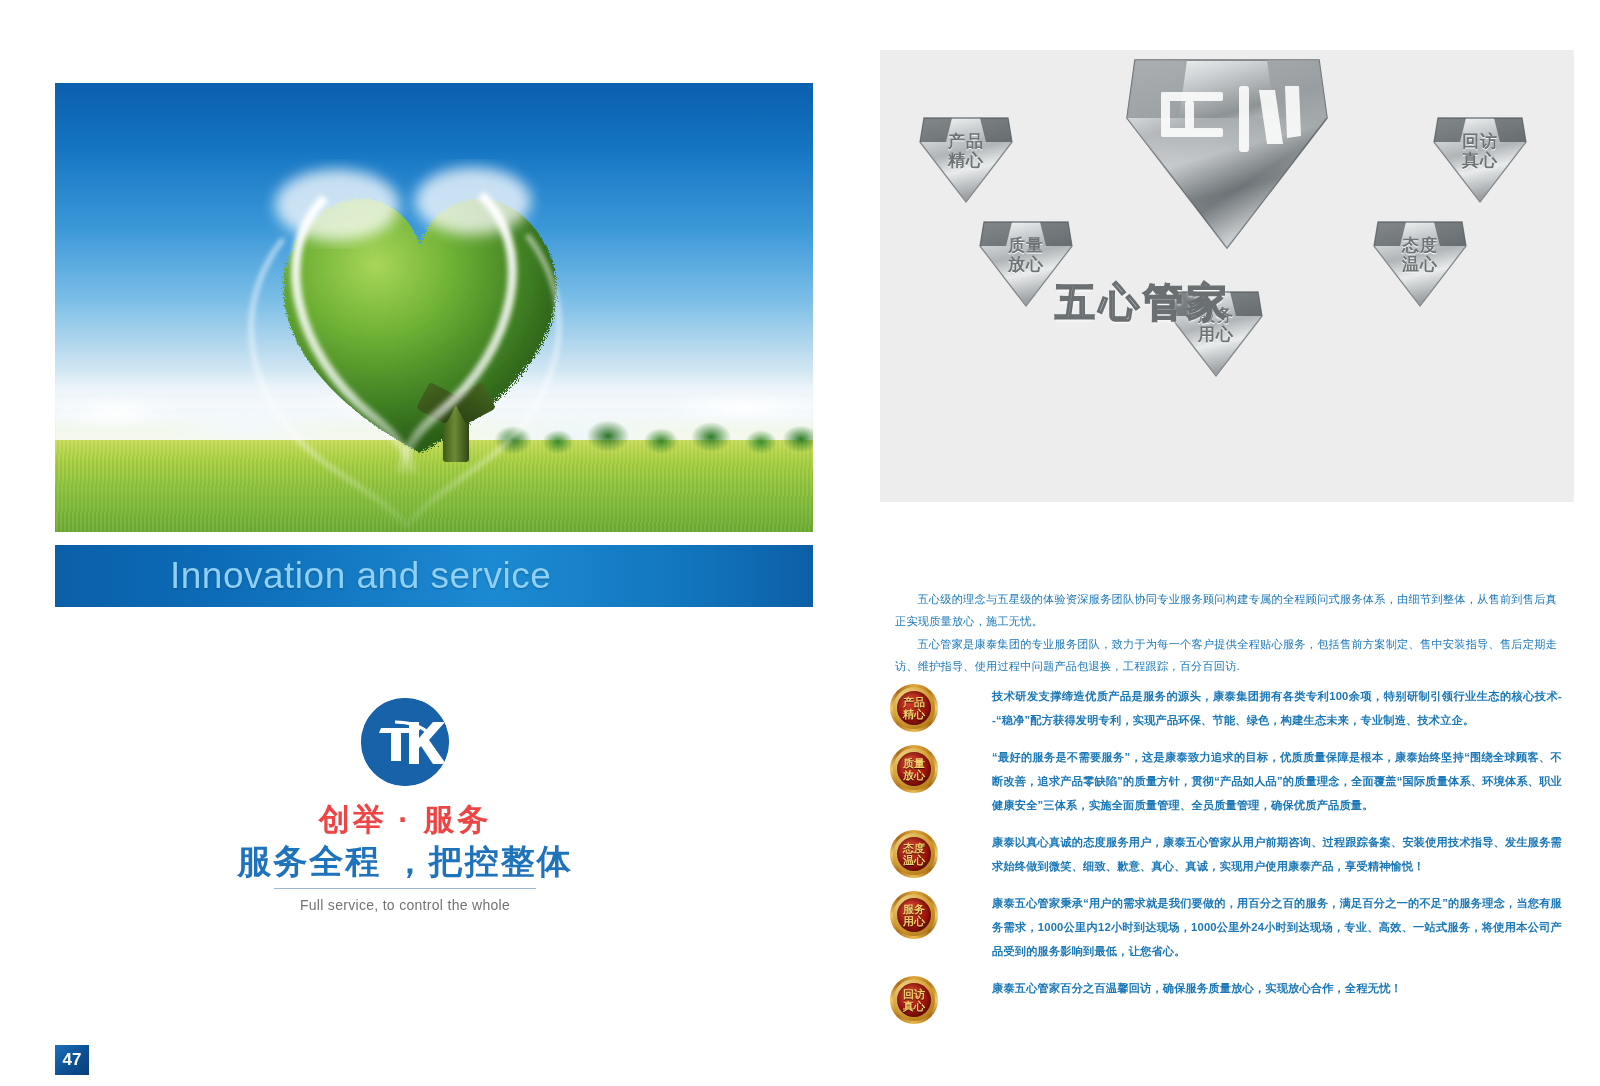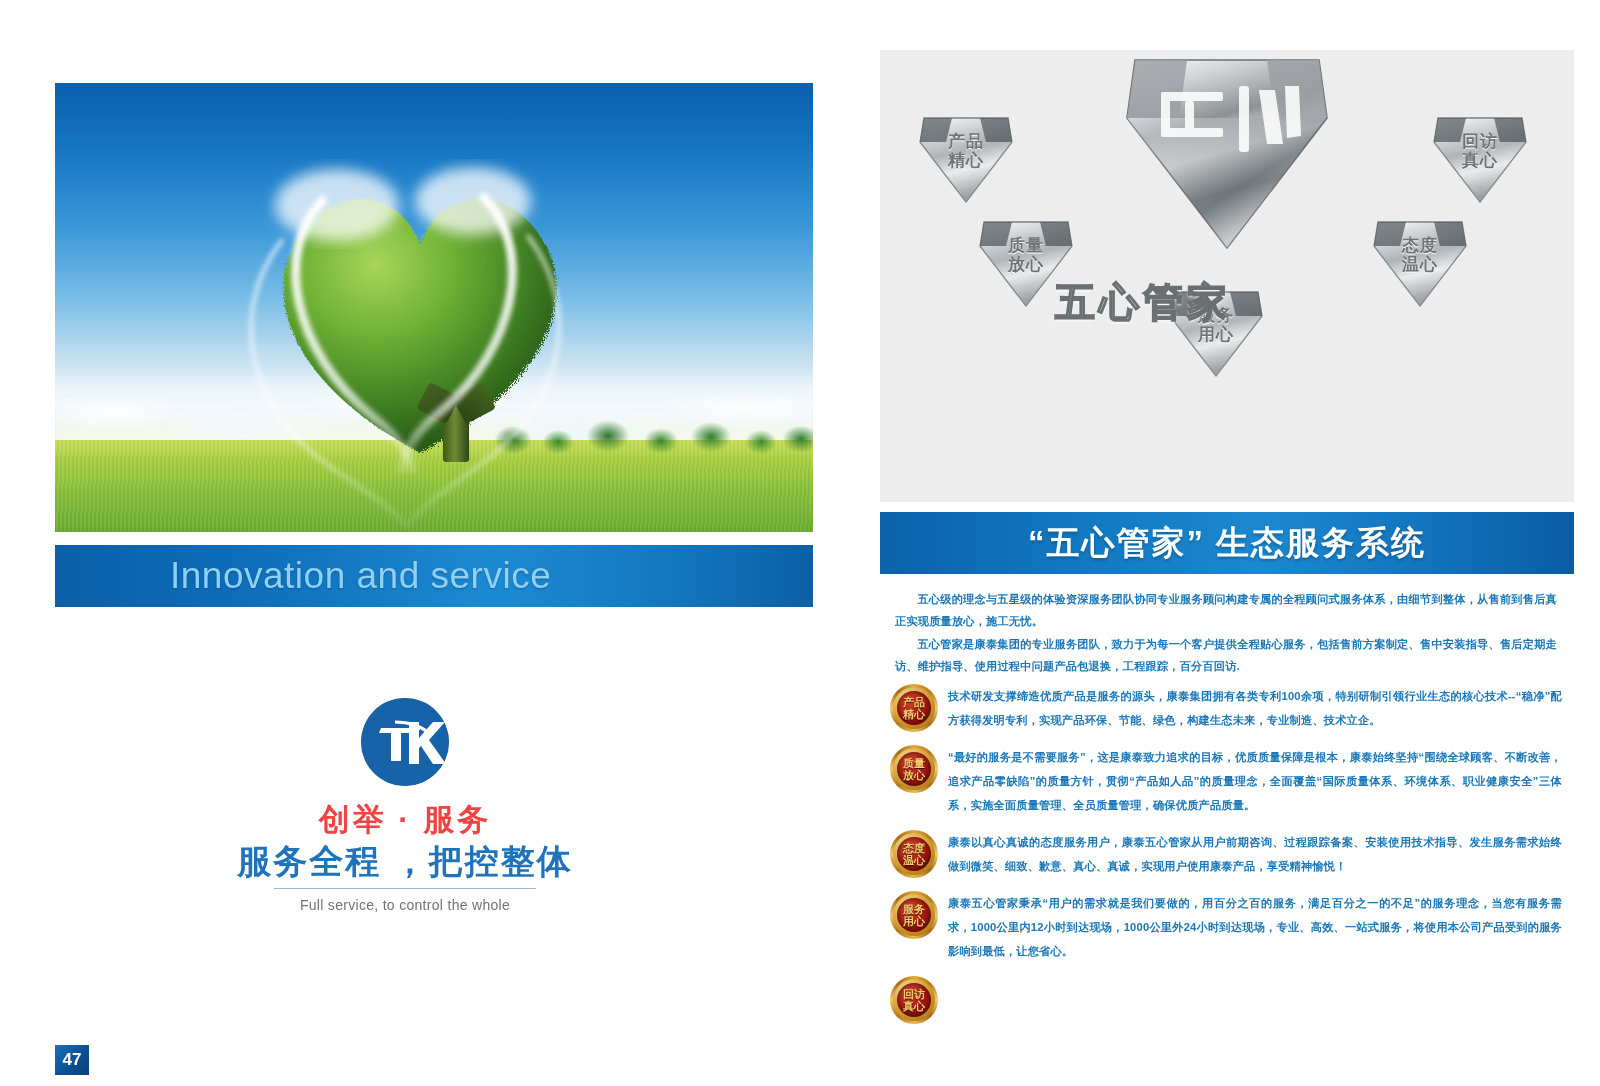--- a/index.html
+++ b/index.html
@@ -74,39 +74,39 @@
       -webkit-text-stroke:1.5px #6a6f72;text-shadow:0 2px 3px rgba(255,255,255,.9);}
 
   #banner-right{position:absolute;left:62px;top:512px;width:694px;height:62px;
     background:linear-gradient(90deg,#0c62ab 0%,#1077c0 26%,#1b88d0 55%,#1173bc 80%,#0a5ca3 100%);}
   #banner-right .txt{position:absolute;left:0;right:0;top:50%;transform:translateY(-50%);
     text-align:center;color:#ffffff;font-size:33px;font-weight:bold;letter-spacing:2px;
     text-shadow:0 2px 3px rgba(0,0,0,.25);}
 
   
   #intro{position:absolute;left:77px;top:588px;width:662px;
-         color:#1b78b8;font-size:11.2px;line-height:22px;font-weight:bold;letter-spacing:.2px;
+         color:#1b78b8;font-size:11.2px;line-height:22px;font-weight:normal;letter-spacing:.2px;
          text-align:justify;}
   #intro p{margin:0 0 1px 0;text-indent:2em;}
 
   #bullets{position:absolute;left:72px;top:682px;width:672px;}
   .bullet{position:relative;display:flex;gap:10px;margin-bottom:11px;align-items:flex-start;}
   .seal{flex:0 0 auto;width:48px;height:48px;position:relative;margin-top:2px;}
   .seal .ring{position:absolute;inset:0;border-radius:50%;
       background:conic-gradient(from 0deg,#e0a83a,#b9791d,#f3cd70,#a96a16,#e8b94c,#b4761c,#f0c662,#a96a16,#e0a83a);}
   .seal .ring2{position:absolute;inset:3px;border-radius:50%;
       background:radial-gradient(circle at 35% 28%,#f6dd96,#d09a2c 55%,#9c6212);}
   .seal .disc{position:absolute;inset:7px;border-radius:50%;
       background:radial-gradient(circle at 34% 26%,#d6452f,#a6160e 55%,#6d0804);
       box-shadow:inset 0 0 6px rgba(0,0,0,.55);}
   .seal .stext{position:absolute;inset:7px;display:flex;flex-direction:column;
       align-items:center;justify-content:center;color:#f3cf6a;font-weight:bold;
       font-size:11px;line-height:12px;letter-spacing:0;text-shadow:0 1px 1px rgba(0,0,0,.7);}
   .bullet .body{color:#1b78b8;font-size:11.2px;line-height:24px;font-weight:bold;
-                text-align:justify;letter-spacing:.2px;padding-top:2px;}
+                text-align:justify;letter-spacing:.2px;padding-top:2px;margin-left:44px;}
 
   
   .pagenum{position:absolute;width:34px;height:30px;color:#fff;font-size:17px;font-weight:bold;
      display:flex;align-items:center;justify-content:center;
      background:linear-gradient(135deg,#1a72bd 0%,#0d4f92 55%,#0a3f7c 100%);}
   #pagenum-left{left:55px;top:1012px;}
 
   
   #brand{position:absolute;left:230px;top:665px;width:350px;text-align:center;}
   #logo-mark{width:88px;height:88px;margin:0 auto 14px auto;border-radius:50%;
@@ -311,23 +311,20 @@
         </svg>
         <div class="lbl">
           <span>回访</span><br>
           <span>真心</span>
         </div>
       </div>
 
       <div id="gem-center-title">五心管家</div>
     </div>
 
-    <div id="banner-right">
-      <div class="txt">“五心管家” 生态服务系统</div>
-    </div>
 
     <div id="intro">
       <p>五心级的理念与五星级的体验资深服务团队协同专业服务顾问构建专属的全程顾问式服务体系，由细节到整体，从售前到售后真正实现质量放心，施工无忧。</p>
       <p>五心管家是康泰集团的专业服务团队，致力于为每一个客户提供全程贴心服务，包括售前方案制定、售中安装指导、售后定期走访、维护指导、使用过程中问题产品包退换，工程跟踪，百分百回访.</p>
     </div>
 
     <div id="bullets">
 
       <div class="bullet">
         <div class="seal">
@@ -384,19 +381,20 @@
       <div class="bullet">
         <div class="seal">
           <div class="ring"></div>
             <div class="ring2"></div>
             <div class="disc"></div>
           <div class="stext">
             <span>回访</span>
             <span>真心</span>
           </div>
         </div>
+        <div class="body">康泰五心管家百分之百温馨回访，确保服务质量放心，实现放心合作，全程无忧！</div>
       </div>
 
     </div>
 
   </div>
 
 </div>
 
 </body></html>

